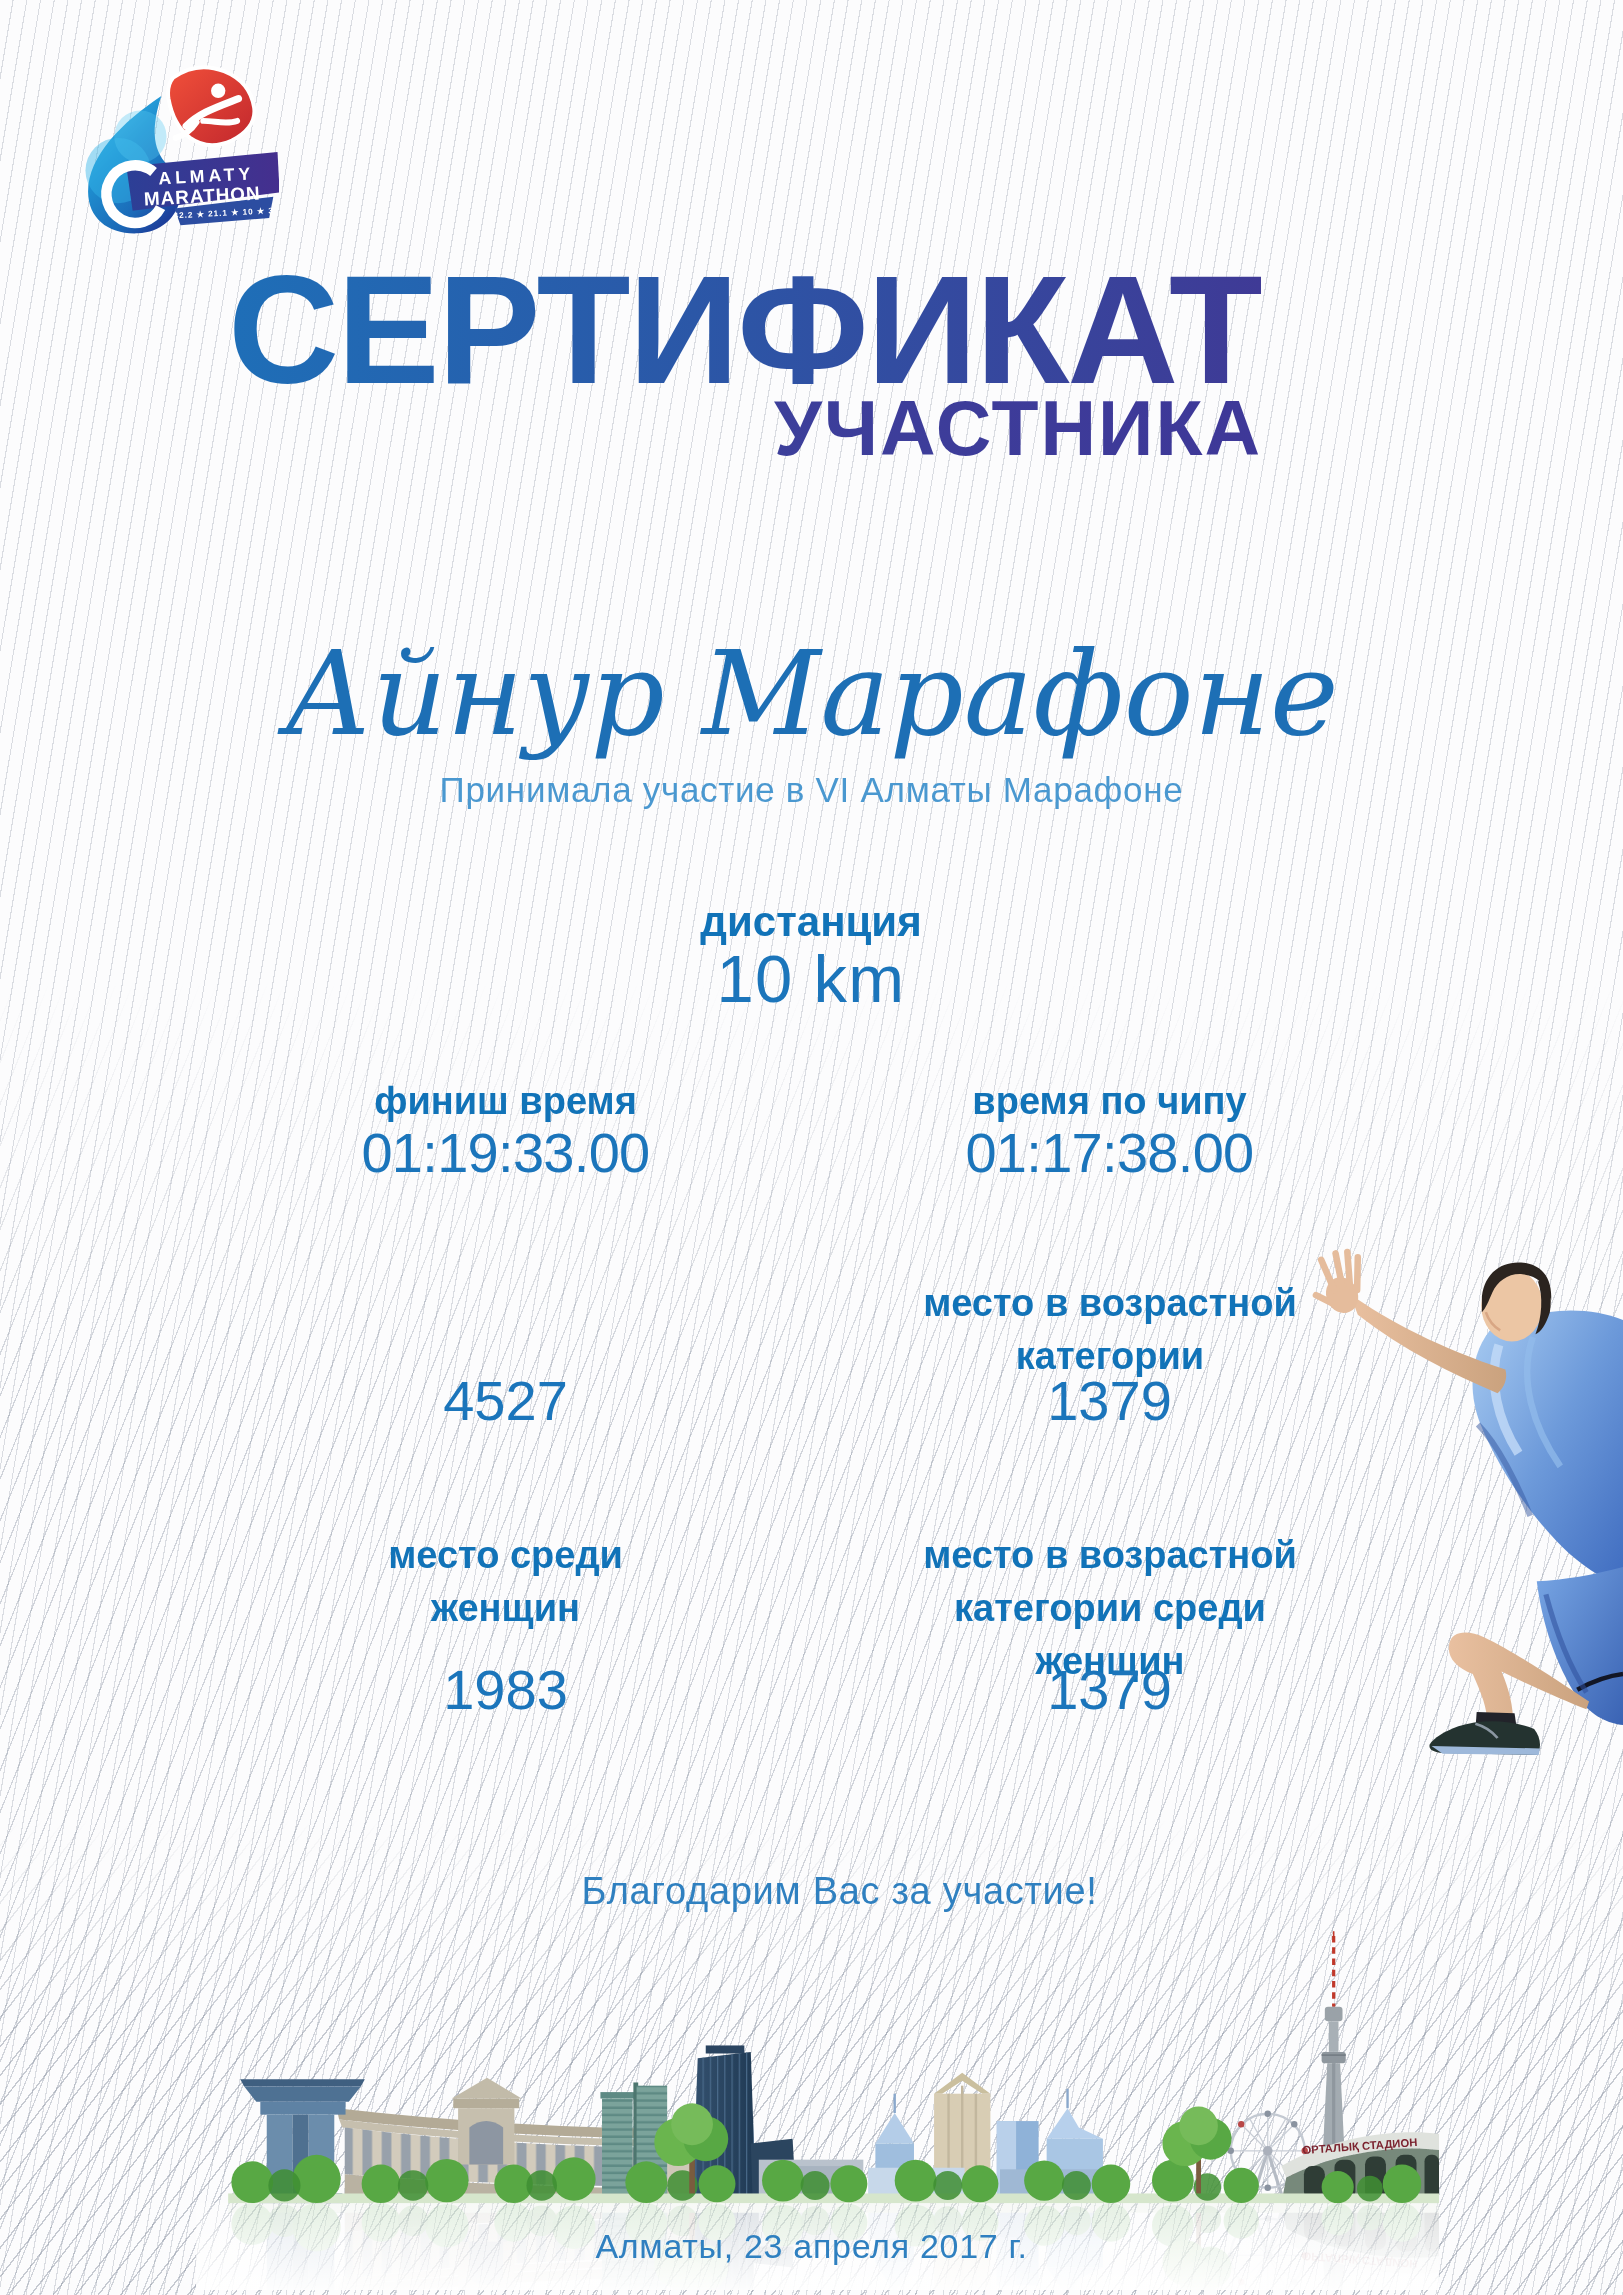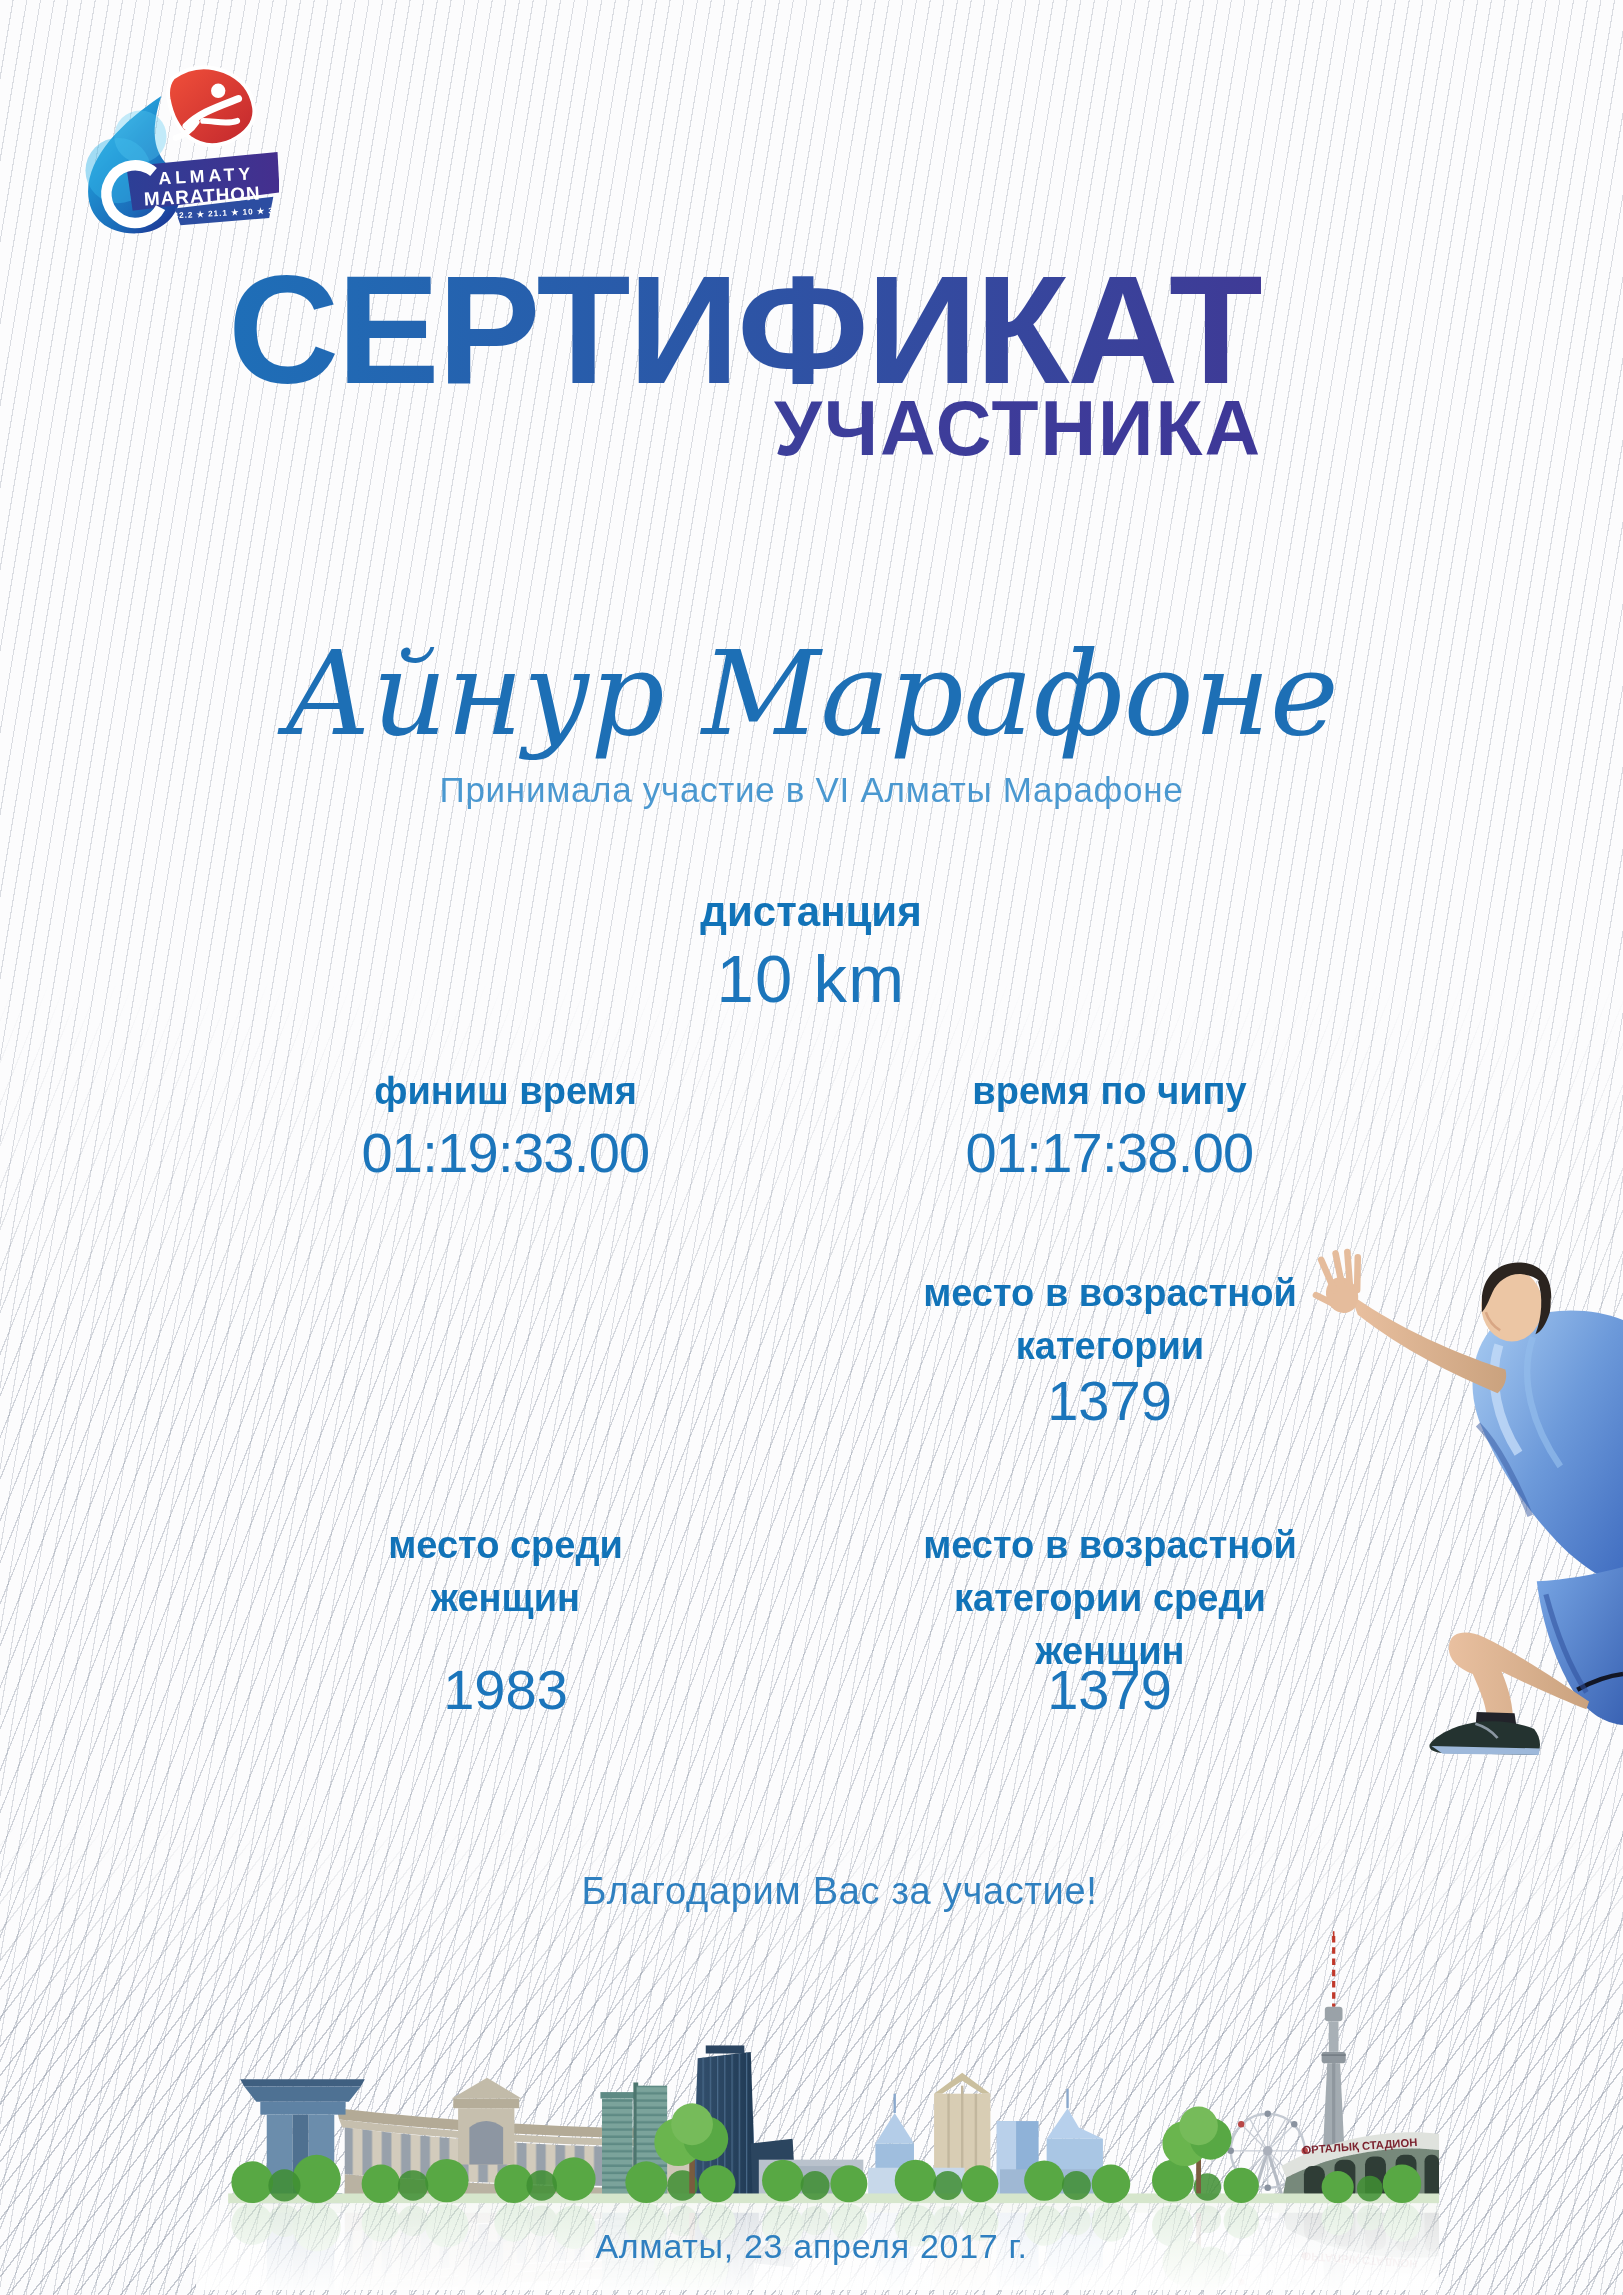--- a/index.html
+++ b/index.html
@@ -27,21 +27,21 @@
   
   .name{position:absolute;left:0;top:621px;width:1623px;text-align:center;
     font-family:"DejaVu Serif",serif;font-style:italic;font-size:116px;color:#1d6fb5;line-height:1.25;}
   .participation{position:absolute;left:0;top:770px;width:1623px;text-align:center;
     font-size:35px;color:#4a98d0;letter-spacing:0.7px;}
   .thanks{position:absolute;left:0;top:1870px;width:1623px;text-align:center;
     font-size:38px;color:#2f80c0;letter-spacing:0.7px;padding-left:28px;}
   .dateline{position:absolute;left:0;top:2227px;width:1623px;text-align:center;
     font-size:34px;color:#2f80c0;letter-spacing:0.7px;z-index:6;}
   
-  .stat-label{position:absolute;font-weight:700;font-size:38px;line-height:1.4;color:#1173b8;text-align:center;}
+  .stat-label{position:absolute;font-weight:700;font-size:38px;line-height:1.4;color:#1173b8;text-align:center;margin-top:10px;}
   .stat-value{position:absolute;font-size:56px;color:#1b75bb;text-align:center;letter-spacing:0px;}
   .c-mid{left:615px;width:392px;}
   .cl{left:283px;width:445px;text-align:center;}
   .cr{left:887px;width:445px;}
   .cl2{left:335px;width:340px;}
   .cr2{left:914px;width:392px;}
   .cl3{left:368px;width:275px;}
   .cr3{left:881px;width:458px;}
   .y-dist-l{top:883px;font-size:42px;}
   .y-dist-v{top:940px;font-size:67px;letter-spacing:1.3px;}
@@ -115,20 +115,21 @@
 
   <div class="stat-label c-mid y-dist-l">дистанция</div>
   <div class="stat-value c-mid y-dist-v">10 km</div>
 
   <div class="stat-label cl y-r1-l">финиш время</div>
   <div class="stat-label cr y-r1-l">время по чипу</div>
   <div class="stat-value cl y-r1-v">01:19:33.00</div>
   <div class="stat-value cr y-r1-v">01:17:38.00</div>
 
   <div class="stat-label cr2 y-r2-l">место в возрастной категории</div>
+  <div class="stat-value cl y-r2-v">4527</div>
   <div class="stat-value cr y-r2-v">1379</div>
 
   <div class="stat-label cl3 y-r3-l">место среди женщин</div>
   <div class="stat-label cr3 y-r3-l">место в возрастной категории среди женщин</div>
   <div class="stat-value cl y-r3-v">1983</div>
   <div class="stat-value cr y-r3-v">1379</div>
 
   <div class="thanks">Благодарим Вас за участие!</div>
 
   <svg class="runner-svg" viewBox="0 0 522 822">

